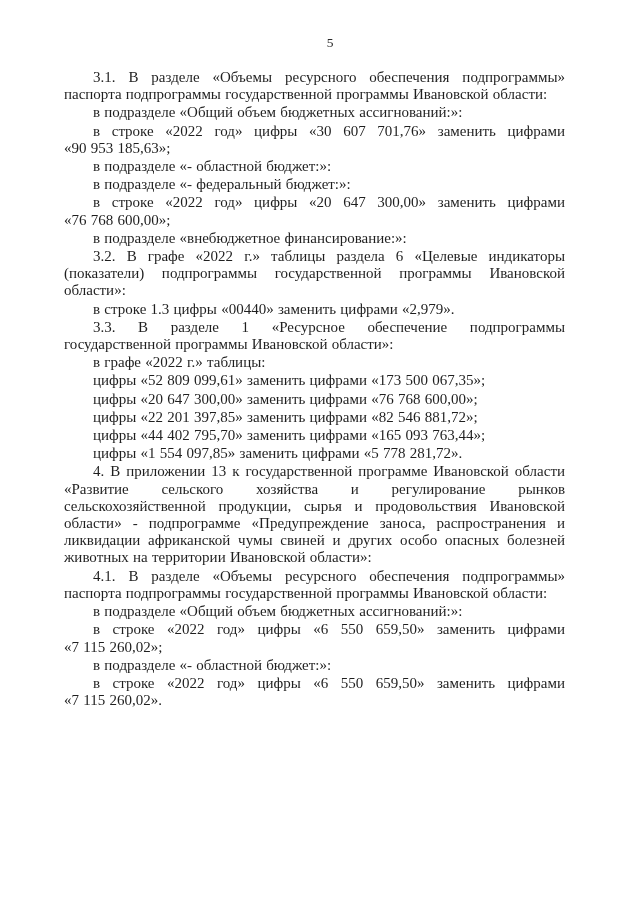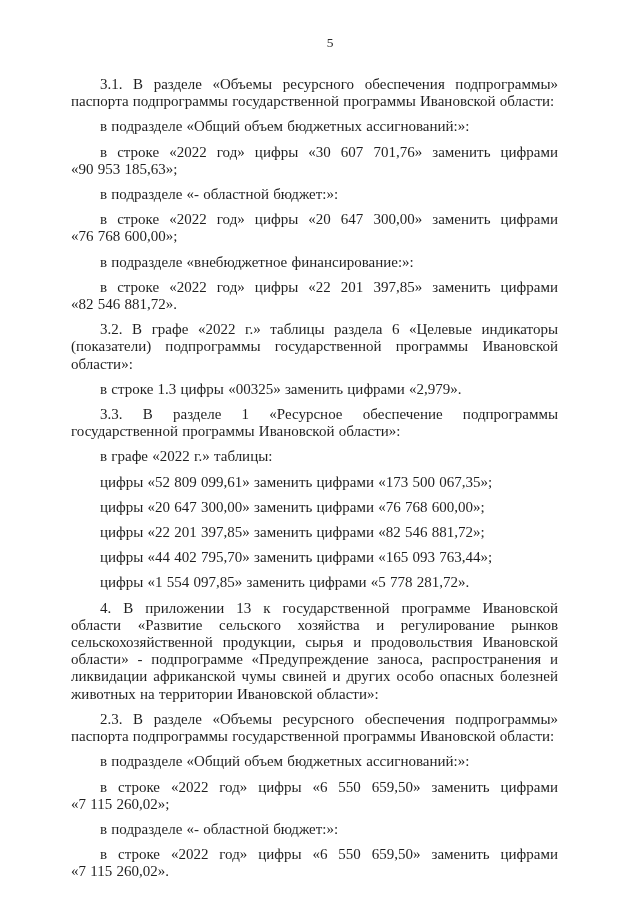--- a/index.html
+++ b/index.html
@@ -30,48 +30,48 @@
     position: absolute;
     top: 68px;
     left: 63px;
     width: 503px;
     font-size: 15px;
     line-height: 17.2px;
     text-align: justify;
     text-justify: inter-word;
   }
   .text-block p.para {
-    margin: 8px;
+    margin: 1px;
     padding: 0;
     text-indent: 29px;
     word-spacing: 0.5px;
   }
 </style>
 </head>
 <body>
 
 <div class="page">
   <div class="page-number">5</div>
   <div class="text-block" id="paragraphs-container">
       <p class="para">3.1. В разделе «Объемы ресурсного обеспечения подпрограммы» паспорта подпрограммы государственной программы Ивановской области:</p>
       <p class="para">в подразделе «Общий объем бюджетных ассигнований:»:</p>
       <p class="para">в строке «2022 год» цифры «30&nbsp;607&nbsp;701,76» заменить цифрами «90&nbsp;953&nbsp;185,63»;</p>
       <p class="para">в подразделе «- областной бюджет:»:</p>
+      <p class="para">в подразделе «- федеральный бюджет:»:</p>
       <p class="para">в строке «2022 год» цифры «20&nbsp;647&nbsp;300,00» заменить цифрами «76&nbsp;768&nbsp;600,00»;</p>
       <p class="para">в подразделе «внебюджетное финансирование:»:</p>
-      <p class="para">в строке «2022 год» цифры «22&nbsp;201&nbsp;397,85» заменить цифрами «82&nbsp;546&nbsp;881,72».</p>
       <p class="para">3.2. В графе «2022 г.» таблицы раздела 6 «Целевые индикаторы (показатели) подпрограммы государственной программы Ивановской области»:</p>
-      <p class="para">в строке 1.3 цифры «00325» заменить цифрами «2,979».</p>
+      <p class="para">в строке 1.3 цифры «00440» заменить цифрами «2,979».</p>
       <p class="para">3.3. В разделе 1 «Ресурсное обеспечение подпрограммы государственной программы Ивановской области»:</p>
       <p class="para">в графе «2022 г.» таблицы:</p>
       <p class="para">цифры «52&nbsp;809&nbsp;099,61» заменить цифрами «173&nbsp;500&nbsp;067,35»;</p>
       <p class="para">цифры «20&nbsp;647&nbsp;300,00» заменить цифрами «76&nbsp;768&nbsp;600,00»;</p>
       <p class="para">цифры «22&nbsp;201&nbsp;397,85» заменить цифрами «82&nbsp;546&nbsp;881,72»;</p>
       <p class="para">цифры «44&nbsp;402&nbsp;795,70» заменить цифрами «165&nbsp;093&nbsp;763,44»;</p>
       <p class="para">цифры «1&nbsp;554&nbsp;097,85» заменить цифрами «5&nbsp;778&nbsp;281,72».</p>
       <p class="para">4. В приложении 13 к государственной программе Ивановской области «Развитие сельского хозяйства и регулирование рынков сельскохозяйственной продукции, сырья и продовольствия Ивановской области» - подпрограмме «Предупреждение заноса, распространения и ликвидации африканской чумы свиней и других особо опасных болезней животных на территории Ивановской области»:</p>
-      <p class="para">2.3. В разделе «Объемы ресурсного обеспечения подпрограммы» паспорта подпрограммы государственной программы Ивановской области:</p>
+      <p class="para">4.1. В разделе «Объемы ресурсного обеспечения подпрограммы» паспорта подпрограммы государственной программы Ивановской области:</p>
       <p class="para">в подразделе «Общий объем бюджетных ассигнований:»:</p>
       <p class="para">в строке «2022 год» цифры «6&nbsp;550&nbsp;659,50» заменить цифрами «7&nbsp;115&nbsp;260,02»;</p>
       <p class="para">в подразделе «- областной бюджет:»:</p>
       <p class="para">в строке «2022 год» цифры «6&nbsp;550&nbsp;659,50» заменить цифрами «7&nbsp;115&nbsp;260,02».</p>
     </div>
 </div>
 
 </body></html>

